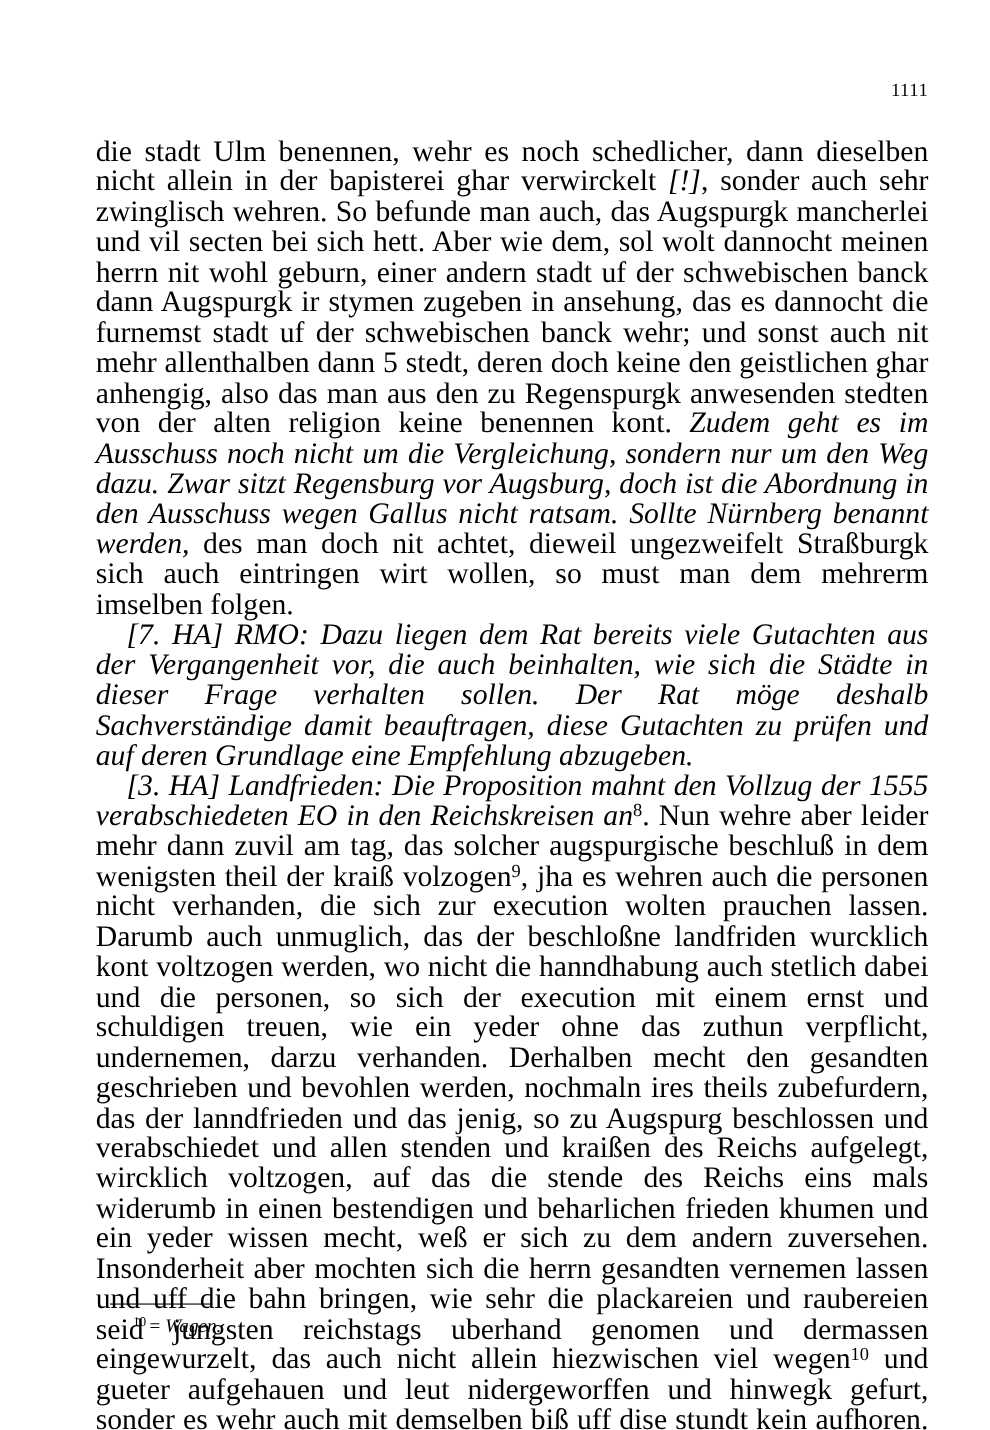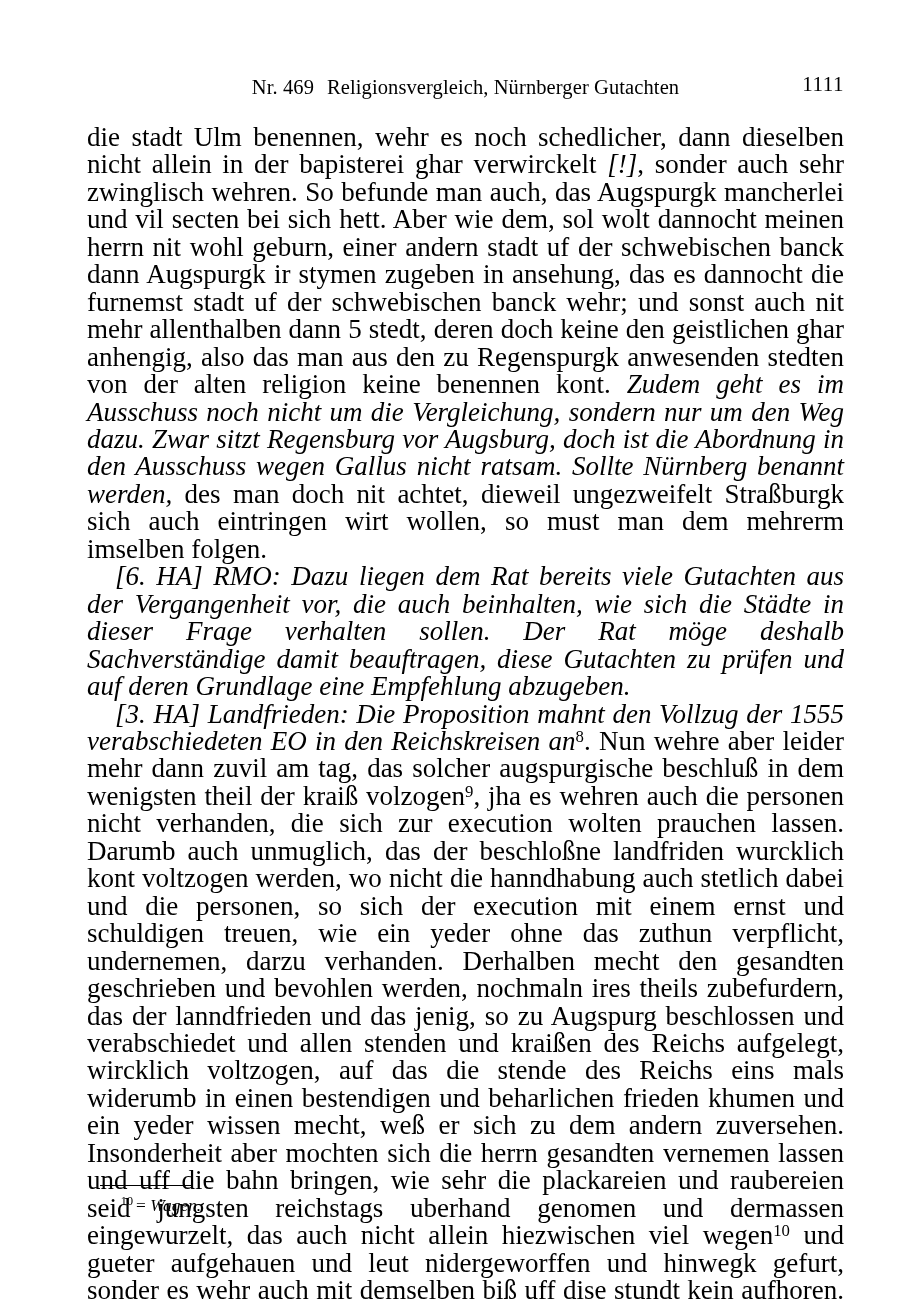--- a/index.html
+++ b/index.html
@@ -40,21 +40,21 @@
     letter-spacing: 0.1px;
     white-space: nowrap;
   }
   .rh-center .rh-no {
     margin-right: 13px;
   }
   .rh-folio {
     position: absolute;
     right: 0;
     top: -4px;
-    font-size: 21px;
+    font-size: 17px;
     letter-spacing: 0.5px;
   }
 
   
   .textblock {
     position: absolute;
     top: 124px;
     left: 87px;
     width: 757px;
     font-size: 27px;
@@ -123,29 +123,26 @@
   .fn-roman {
     font-style: normal;
   }
 </style>
 </head>
 <body>
 
 <div class="page">
 
   <div class="running-head">
-    <div class="rh-center">
-      <span class="rh-no">Nr. 469</span><span>Religionsvergleich, Nürnberger Gutachten</span>
-    </div>
     <div class="rh-folio">1111</div>
   </div>
 
   <div class="textblock" id="body-text">
       <p><span>die stadt Ulm benennen, wehr es noch schedlicher, dann dieselben nicht allein in der bapisterei ghar verwirckelt </span><span class="it">[!]</span><span>, sonder auch sehr zwinglisch wehren. So befunde man auch, das Augspurgk mancherlei und vil secten bei sich hett. Aber wie dem, sol wolt dannocht meinen herrn nit wohl geburn, einer andern stadt uf der schwebischen banck dann Augspurgk ir stymen zugeben in ansehung, das es dannocht die furnemst stadt uf der schwebischen banck wehr; und sonst auch nit mehr allenthalben dann 5 stedt, deren doch keine den geistlichen ghar anhengig, also das man aus den zu Regenspurgk anwesenden stedten von der alten religion keine benennen kont. </span><span class="it">Zudem geht es im Ausschuss noch nicht um die Vergleichung, sondern nur um den Weg dazu. Zwar sitzt Regensburg vor Augsburg, doch ist die Abordnung in den Ausschuss wegen Gallus nicht ratsam. Sollte Nürnberg benannt werden,</span><span> des man doch nit achtet, dieweil ungezweifelt Straßburgk sich auch eintringen wirt wollen, so must man dem mehrerm imselben folgen.</span></p>
-      <p class="para-indent"><span class="it">[6. HA] RMO: Dazu liegen dem Rat bereits viele Gutachten aus der Vergangenheit vor, die auch beinhalten, wie sich die Städte in dieser Frage verhalten sollen. Der Rat möge deshalb Sachverständige damit beauftragen, diese Gutachten zu prüfen und auf deren Grundlage eine Empfehlung abzugeben.</span></p>
+      <p class="para-indent"><span class="it">[7. HA] RMO: Dazu liegen dem Rat bereits viele Gutachten aus der Vergangenheit vor, die auch beinhalten, wie sich die Städte in dieser Frage verhalten sollen. Der Rat möge deshalb Sachverständige damit beauftragen, diese Gutachten zu prüfen und auf deren Grundlage eine Empfehlung abzugeben.</span></p>
       <p class="para-indent"><span class="it">[3. HA] Landfrieden: Die Proposition mahnt den Vollzug der 1555 verabschiedeten EO in den Reichskreisen an</span><sup>8</sup><span>. Nun wehre aber leider mehr dann zuvil am tag, das solcher augspurgische beschluß in dem wenigsten theil der kraiß volzogen</span><sup>9</sup><span>, jha es wehren auch die personen nicht verhanden, die sich zur execution wolten prauchen lassen. Darumb auch unmuglich, das der beschloßne landfriden wurcklich kont voltzogen werden, wo nicht die hanndhabung auch stetlich dabei und die personen, so sich der execution mit einem ernst und schuldigen treuen, wie ein yeder ohne das zuthun verpflicht, undernemen, darzu verhanden. Derhalben mecht den gesandten geschrieben und bevohlen werden, nochmaln ires theils zubefurdern, das der lanndfrieden und das jenig, so zu Augspurg beschlossen und verabschiedet und allen stenden und kraißen des Reichs aufgelegt, wircklich voltzogen, auf das die stende des Reichs eins mals widerumb in einen bestendigen und beharlichen frieden khumen und ein yeder wissen mecht, weß er sich zu dem andern zuversehen. Insonderheit aber mochten sich die herrn gesandten vernemen lassen und uff die bahn bringen, wie sehr die plackareien und raubereien seid jungsten reichstags uberhand genomen und dermassen eingewurzelt, das auch nicht allein hiezwischen viel wegen</span><sup>10</sup><span> und gueter aufgehauen und leut nidergeworffen und hinwegk gefurt, sonder es wehr auch mit demselben biß uff dise stundt kein aufhoren. Wehr auch dermassen eingerissen, das, wo nicht zeitliche gute fursehung hierinn geschee und furgenomen wurde, das auch uf die letzte kein burger oder bider-, zu geschweigen der handelsmann mit seinem leib fur ein stadt oder uf die strassen sich begeben, sonder auch seine gueter nicht außschicken durfft. Darumb und do solchem in die lenge</span></p>
     </div>
 
   <div class="footnotes">
     <div class="fn-rule"></div>
     <ul class="fn-list" id="footnote-list">
         <li class="fn-item fn-wide"><span class="fn-mark">10</span><span class="fn-text"><span class="fn-roman">= </span><span>Wagen.</span></span></li>
       </ul>
   </div>
 

